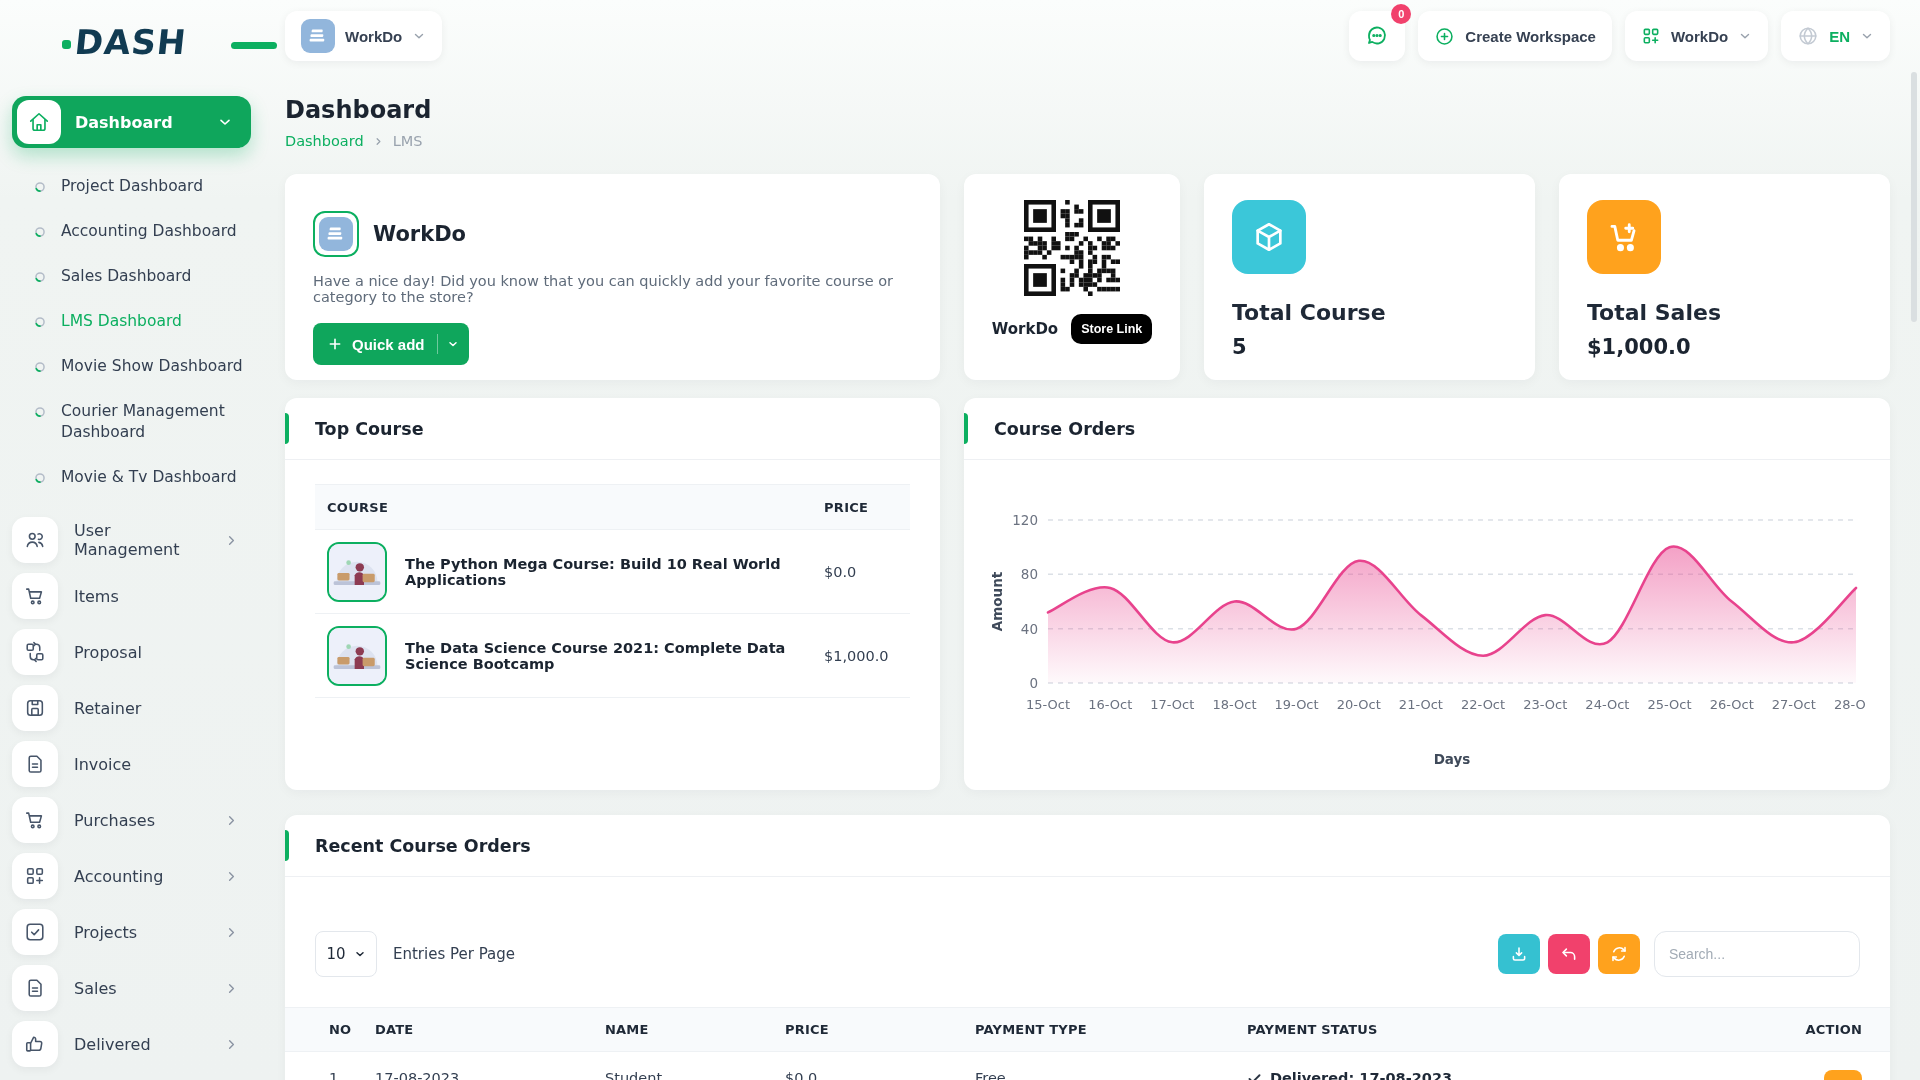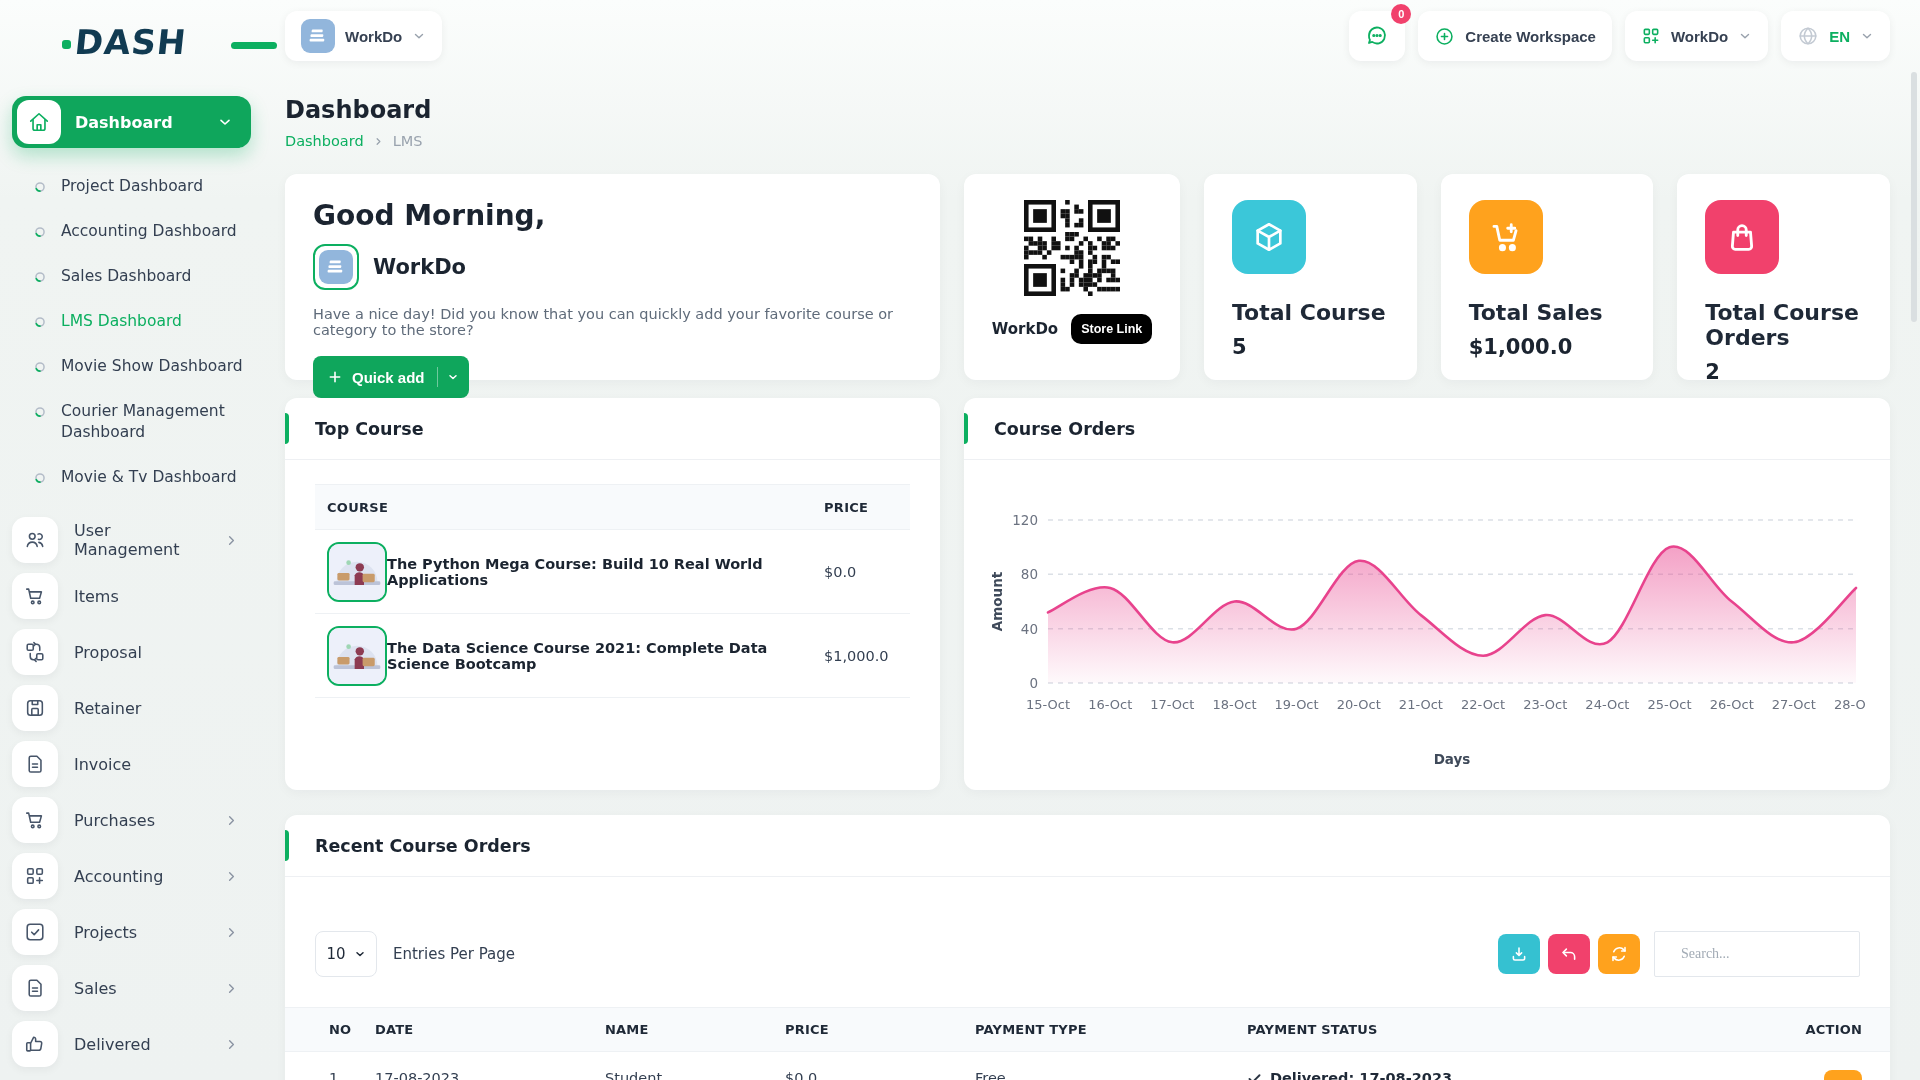--- a/index.html
+++ b/index.html
@@ -87,38 +87,38 @@
 
   
   .tcourse{width:655px;flex:none;}
   .tc-table{margin:24px 30px 0;}
   .tc-hrow{display:flex;align-items:center;height:46px;background:#f8fafc;border-top:1px solid #eef1f4;border-bottom:1px solid #eef1f4;font-size:13px;font-weight:700;letter-spacing:.3px;color:#1f2937;}
   .tc-c1{flex:1;padding-left:12px;}
   .tc-c2{width:86px;}
   .tc-row{display:flex;align-items:center;height:84px;border-bottom:1px solid #eef1f4;}
   .thumb{width:60px;height:60px;border-radius:12px;border:2px solid #0CAF60;overflow:hidden;background:#edf0fa;flex:none;}
   .thumb svg{display:block;width:100%;height:100%;}
-  .tc-name{font-size:14.5px;font-weight:600;flex:1;padding-right:16px;}
+  .tc-name{font-size:14.5px;font-weight:600;margin-left:18px;flex:1;padding-right:16px;}
   .tc-price{width:86px;font-size:14.5px;color:#333f51;}
   .tc-row .tc-c1{display:flex;align-items:center;}
 
   
   .chartcard{flex:1;}
   .chart-wrap{padding:10px 24px 0;}
   svg text{font-family:"DejaVu Sans","Liberation Sans",sans-serif;}
 
   
   .orders-toolbar{display:flex;align-items:center;margin:54px 30px 0;}
   .epp-select{width:62px;height:46px;border:1px solid #e3e7ec;border-radius:8px;background:#fff;display:flex;align-items:center;justify-content:center;gap:8px;font-size:15px;color:#1f2937;cursor:pointer;}
   .epp-lbl{margin-left:16px;font-size:15px;color:#333f51;}
   .tool-sp{flex:1;}
   .tool-btns{display:flex;gap:8px;margin-right:14px;}
   .tb-btn{width:42px;height:40px;border-radius:8px;border:none;display:grid;place-items:center;color:#fff;cursor:pointer;}
   .tb-btn .icn{width:18px;height:18px;}
-  .search-inp{width:206px;height:46px;border:1px solid #e3e7ec;border-radius:2px;padding:0 26px;font-size:14px;color:#333f51;background:#fff;font-family:Liberation Serif, serif;}
+  .search-inp{width:206px;height:46px;border:1px solid #e3e7ec;border-radius:12px;padding:0 14px;font-size:14px;color:#333f51;background:#fff;font-family:Liberation Sans, sans-serif;}
   .search-inp::placeholder{color:#a2abb5;}
   .orders-table{width:100%;border-collapse:collapse;margin-top:30px;}
   .orders-table th{background:#f8fafc;border-top:1px solid #eef1f4;border-bottom:1px solid #eef1f4;height:44px;font-size:13px;font-weight:700;color:#1f2937;text-align:left;letter-spacing:.2px;white-space:nowrap;}
   .orders-table th:first-child,.orders-table td:first-child{padding-left:44px;}
   .orders-table th:nth-child(1){width:90px;}
   .orders-table th:nth-child(2){width:230px;}
   .orders-table th:nth-child(3){width:180px;}
   .orders-table th:nth-child(4){width:190px;}
   .orders-table th:nth-child(5){width:272px;}
   .orders-table th:last-child,.orders-table td:last-child{text-align:right;padding-right:28px;width:110px;}
@@ -463,21 +463,20 @@
         <svg viewBox="0 0 24 24" fill="none" stroke="currentColor" stroke-width="2.6" stroke-linecap="round" stroke-linejoin="round">
             <path d="M9 6l6 6-6 6"></path>
           </svg>
       </span>
       <span class="cur">LMS</span>
     </div>
   </div>
 
   <div class="row1">
     <div class="card greet">
-      <h2>Good Morning,</h2>
       <div class="who">
         <span class="avatar">
           <span class="ws-mark">
             <svg width="22" height="22" viewBox="0 0 24 24">
                 <g fill="#ffffff">
                   <rect x="6" y="5" width="12" height="3" rx="1" transform="skewX(-8)"></rect>
                   <rect x="5" y="10" width="14" height="3" rx="1" transform="skewX(-6)"></rect>
                   <rect x="4" y="15" width="16" height="3" rx="1" transform="skewX(-4)"></rect>
                 </g>
               </svg>
@@ -656,32 +655,20 @@
               <circle cx="9.5" cy="19.5" r="1.5" fill="currentColor"></circle>
               <circle cx="16.5" cy="19.5" r="1.5" fill="currentColor"></circle>
               <path d="M3.5 4.5h2l2.1 9.8h9.6l1.9-6.8"></path>
               <path d="M13.2 5.8h5M15.7 3.3v5"></path>
             </svg>
           </span>
         </div>
         <div class="s-lbl">Total Sales</div>
         <div class="s-val">$1,000.0</div>
       </div>
-      <div class="card stat">
-        <div class="s-ic" style="background:#F1416C">
-          <span class="icn" style="width:34px;height:34px;">
-            <svg viewBox="0 0 24 24" fill="none" stroke="currentColor" stroke-width="2" stroke-linecap="round" stroke-linejoin="round">
-              <path d="M6 8.5h12l.8 10a2 2 0 0 1-2 2.2H7.2a2 2 0 0 1-2-2.2L6 8.5Z"></path>
-              <path d="M9 11V7a3 3 0 0 1 6 0v4"></path>
-            </svg>
-          </span>
-        </div>
-        <div class="s-lbl">Total Course Orders</div>
-        <div class="s-val">2</div>
-      </div>
     </div>
 
   <div class="row2">
     <div class="card tcourse">
       <div class="card-head">
         <span class="t">Top Course</span>
       </div>
       <div class="tc-table">
         <div class="tc-hrow">
           <span class="tc-c1">COURSE</span>

